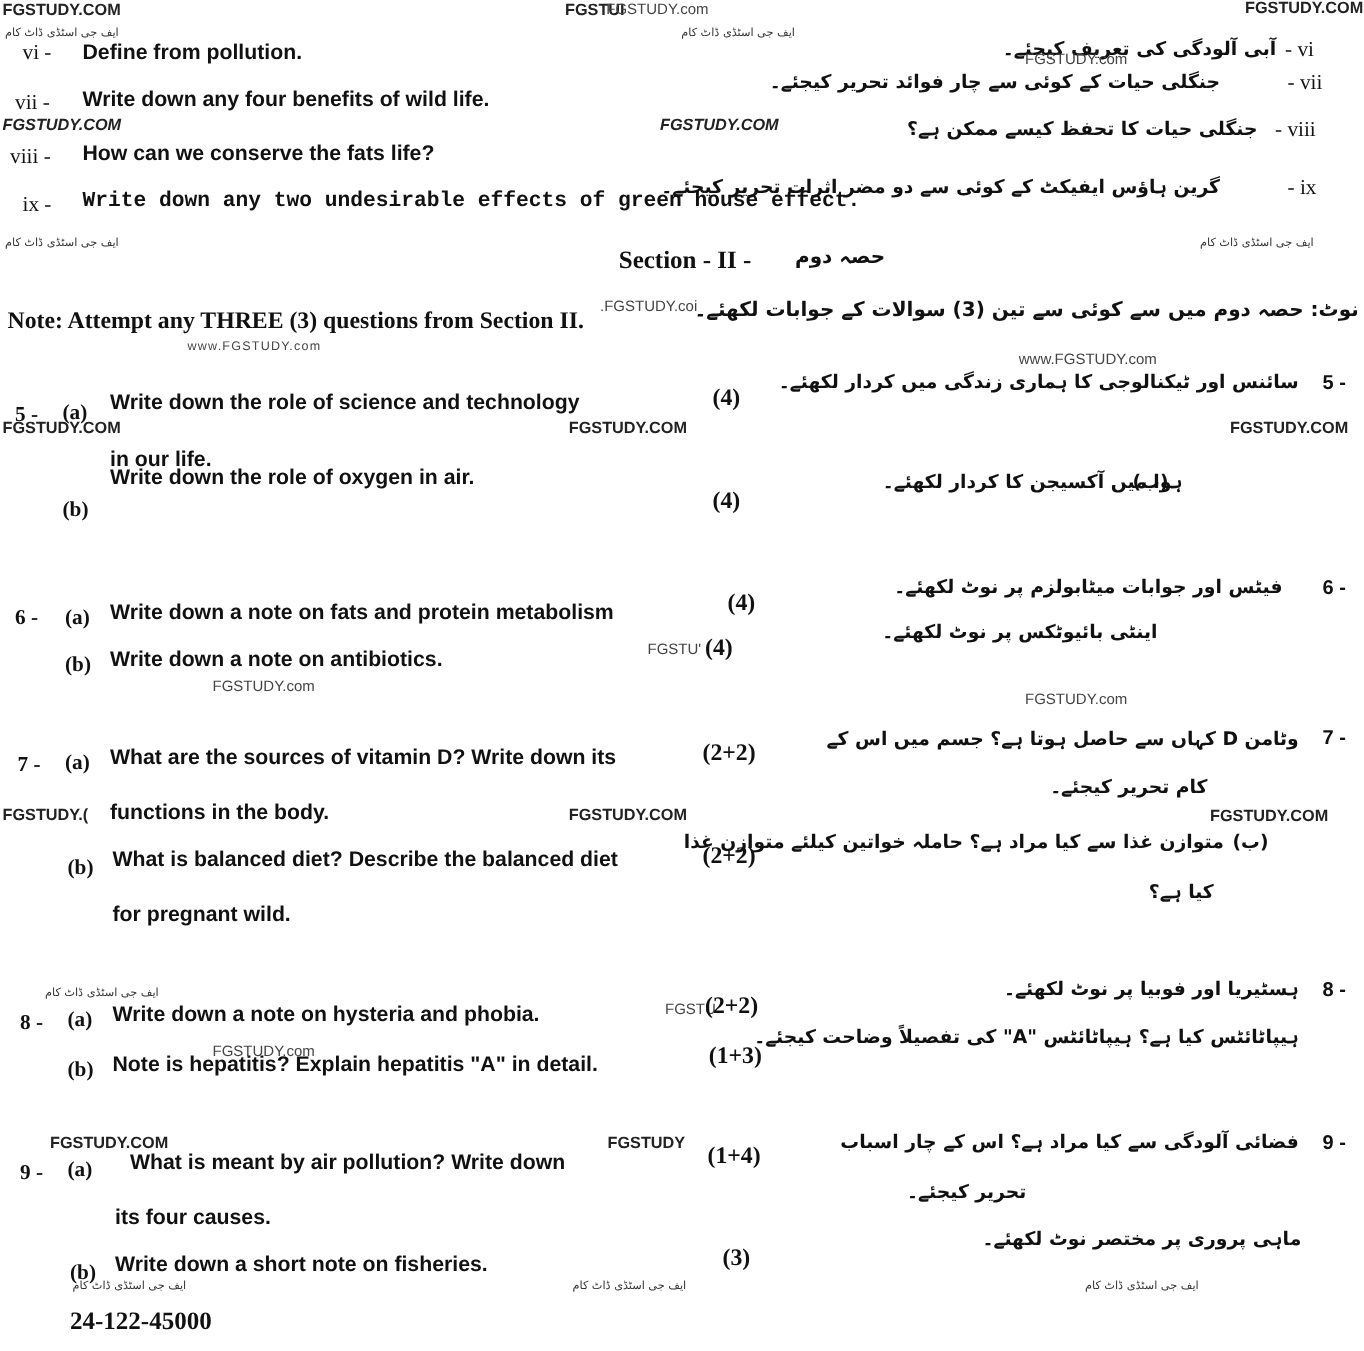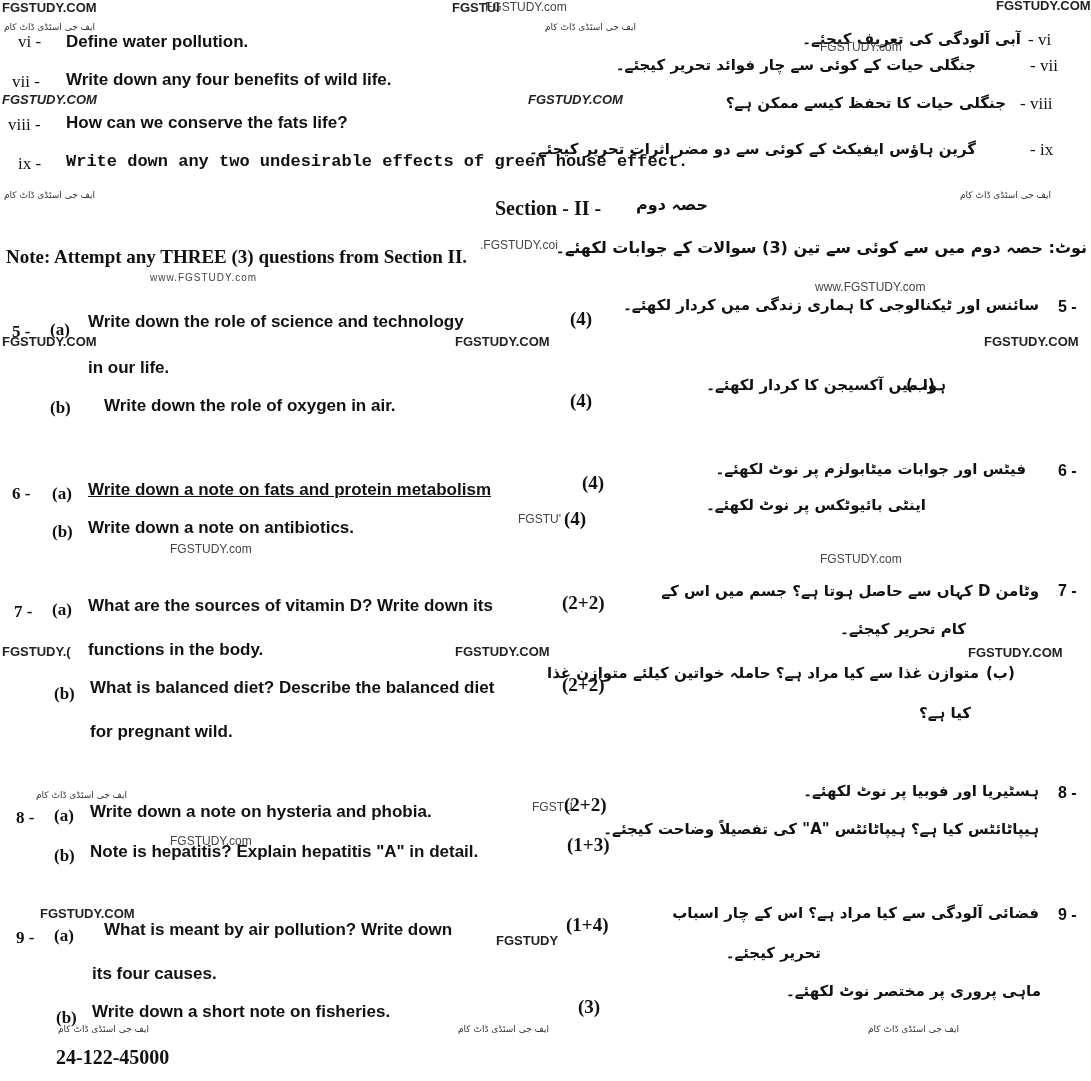--- a/index.html
+++ b/index.html
@@ -23,21 +23,21 @@
 
 <div class="abs wm" style="left:2px;top:0px;">FGSTUDY.COM</div>
 <div class="abs wm" style="left:452px;top:0px;">FGSTUI</div>
 <div class="abs wm-light" style="left:485px;top:0px;">FGSTUDY.com</div>
 <div class="abs wm" style="left:996px;top:-2px;">FGSTUDY.COM</div>
 <div class="abs wm-ur" style="left:4px;top:22px;">ایف جی اسٹڈی ڈاٹ کام</div>
 <div class="abs wm-ur" style="left:545px;top:22px;">ایف جی اسٹڈی ڈاٹ کام</div>
 
 <div>
   <div class="abs roman" style="left:18px;top:32px;">vi -</div>
-  <div class="abs en" style="left:66px;top:32px;">Define water pollution.</div>
+  <div class="abs en" style="left:66px;top:32px;">Define from pollution.</div>
   <div class="abs ur" style="right:70px;top:30px;">آبی آلودگی کی تعریف کیجئے۔</div>
   <div class="abs roman" style="left:1028px;top:30px;">- vi</div>
 
   <div class="abs wm-light" style="left:820px;top:40px;">FGSTUDY.com</div>
 
   <div class="abs roman" style="left:12px;top:72px;">vii -</div>
   <div class="abs en" style="left:66px;top:70px;">Write down any four benefits of wild life.</div>
   <div class="abs ur" style="right:115px;top:56px;">جنگلی حیات کے کوئی سے چار فوائد تحریر کیجئے۔</div>
   <div class="abs roman" style="left:1030px;top:56px;">- vii</div>
 
@@ -76,30 +76,30 @@
 
   <div class="abs ur-num" style="left:1058px;top:298px;">5 -</div>
 
   <div class="abs wm" style="left:2px;top:334px;">FGSTUDY.COM</div>
   <div class="abs wm" style="left:455px;top:334px;">FGSTUDY.COM</div>
   <div class="abs wm" style="left:984px;top:334px;">FGSTUDY.COM</div>
 
   <div class="abs en" style="left:88px;top:358px;">in our life.</div>
 
   <div class="abs num" style="left:50px;top:398px;">(b)</div>
-  <div class="abs en" style="left:88px;top:396px;margin-left:16px;">Write down the role of oxygen in air.</div>
+  <div class="abs en" style="left:88px;top:372px;">Write down the role of oxygen in air.</div>
   <div class="abs marks" style="left:570px;top:390px;">(4)</div>
   <div class="abs ur" style="right:145px;top:376px;">ہوا میں آکسیجن کا کردار لکھئے۔</div>
   <div class="abs ur" style="left:906px;top:376px;">(ب)</div>
 </div>
 
 <div>
   <div class="abs num" style="left:12px;top:484px;">6 -</div>
   <div class="abs num" style="left:52px;top:484px;">(a)</div>
-  <div class="abs en" style="left:88px;top:480px;text-decoration:underline;">Write down a note on fats and protein metabolism</div>
+  <div class="abs en" style="left:88px;top:480px;">Write down a note on fats and protein metabolism</div>
   <div class="abs marks" style="left:582px;top:472px;">(4)</div>
   <div class="abs ur" style="right:65px;top:460px;">فیٹس اور جوابات میٹابولزم پر نوٹ لکھئے۔</div>
   <div class="abs ur-num" style="left:1058px;top:462px;">6 -</div>
 
   <div class="abs num" style="left:52px;top:522px;">(b)</div>
   <div class="abs en" style="left:88px;top:518px;">Write down a note on antibiotics.</div>
   <div class="abs wm-light" style="left:518px;top:512px;">FGSTU'</div>
   <div class="abs marks" style="left:564px;top:508px;">(4)</div>
   <div class="abs ur" style="right:165px;top:496px;">اینٹی بائیوٹکس پر نوٹ لکھئے۔</div>
   <div class="abs wm-light" style="left:170px;top:542px;">FGSTUDY.com</div>
@@ -142,21 +142,21 @@
 
   <div class="abs wm-light" style="left:170px;top:834px;">FGSTUDY.com</div>
   <div class="abs num" style="left:54px;top:846px;">(b)</div>
   <div class="abs en" style="left:90px;top:842px;">Note is hepatitis? Explain hepatitis "A" in detail.</div>
   <div class="abs marks" style="left:567px;top:834px;">(1+3)</div>
   <div class="abs ur" style="right:52px;top:820px;">ہیپاٹائٹس کیا ہے؟ ہیپاٹائٹس "A" کی تفصیلاً وضاحت کیجئے۔</div>
 </div>
 
 <div>
   <div class="abs wm" style="left:40px;top:906px;">FGSTUDY.COM</div>
-  <div class="abs wm" style="left:496px;top:906px;margin-top:27px;">FGSTUDY</div>
+  <div class="abs wm" style="left:486px;top:906px;">FGSTUDY</div>
   <div class="abs num" style="left:16px;top:928px;">9 -</div>
   <div class="abs num" style="left:54px;top:926px;">(a)</div>
   <div class="abs en" style="left:104px;top:920px;">What is meant by air pollution? Write down</div>
   <div class="abs marks" style="left:566px;top:914px;">(1+4)</div>
   <div class="abs ur" style="right:52px;top:904px;">فضائی آلودگی سے کیا مراد ہے؟ اس کے چار اسباب</div>
   <div class="abs ur-num" style="left:1058px;top:906px;">9 -</div>
 
   <div class="abs en" style="left:92px;top:964px;">its four causes.</div>
   <div class="abs ur" style="right:270px;top:944px;">تحریر کیجئے۔</div>
 

